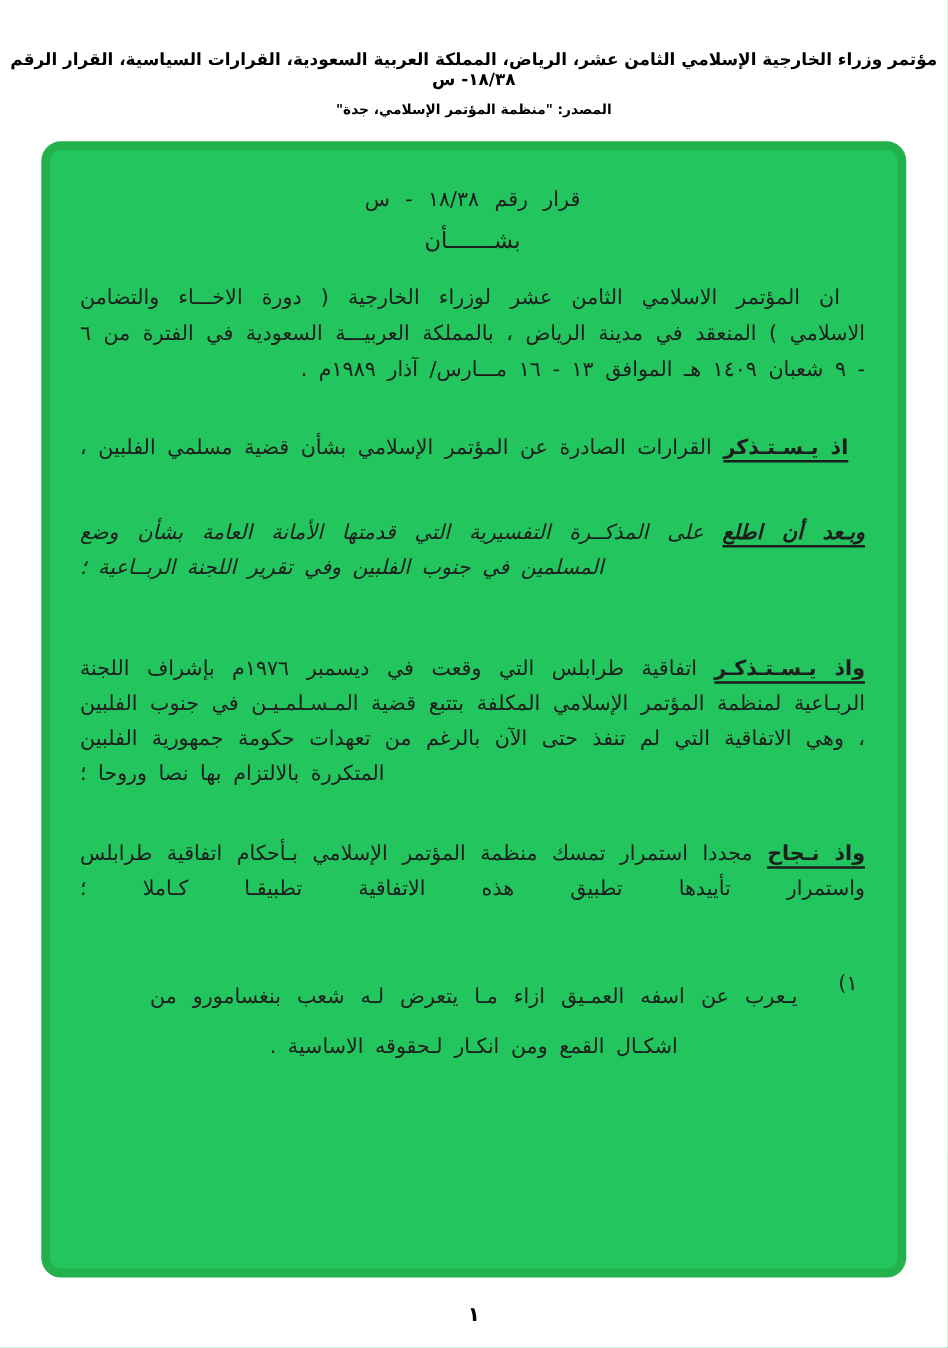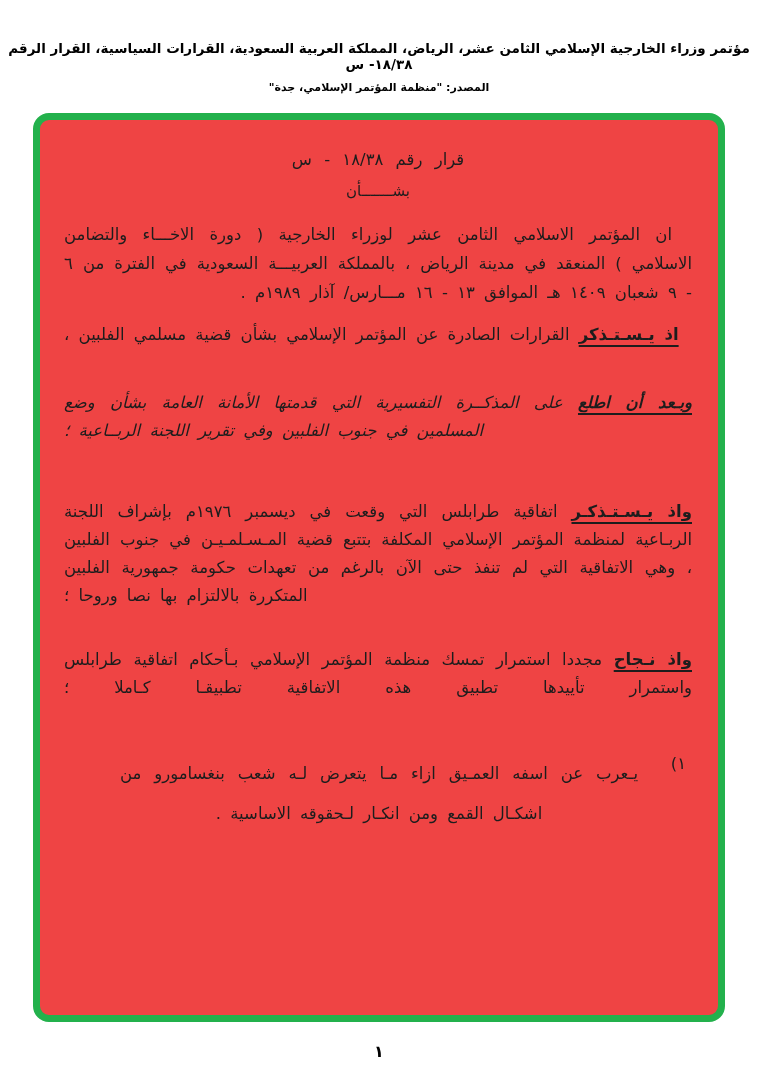--- a/index.html
+++ b/index.html
@@ -34,50 +34,50 @@
   
   .scan-frame {
     position: absolute;
     left: 33px;
     top: 113px;
     width: 692px;
     height: 909px;
     box-sizing: border-box;
     border: 7px solid #23b14c;
     border-radius: 16px;
-    background: #ef4444;
+    background: #22c55e;
     overflow: hidden;
   }
   .doc {
     direction: rtl;
     color: #1d1d1d;
     padding: 16px 26px 0 24px;
     font-size: 16.5px;
   }
   
   .doc-title { text-align: center; }
   .t1 { margin-top: 14px; font-size: 16.5px; word-spacing: 7px; }
-  .t2 { margin-top: 13px; font-size: 15px; }
+  .t2 { margin-top: 13px; font-size: 18px; }
   .t3 { margin-top: 9px;  font-size: 16.5px; word-spacing: 5px; }
 
   
   p { margin: 0; }
   .preamble {
     margin-top: 20px;
     text-align: justify;
     text-indent: 20px;
     line-height: 29px;
     word-spacing: 4px;
   }
   .clause {
     text-align: justify;
     line-height: 28px;
     word-spacing: 4px;
   }
-  .c1 { margin-top: 14px; text-align-last: left; }
+  .c1 { margin-top: 34px; text-align-last: left; }
   .c2 { margin-top: 40px; text-align-last: left; font-style: italic; }
   .c3 { margin-top: 53px; text-align-last: left; }
   .c4 { margin-top: 36px; text-align-last: justify; }
   .c5 { margin-top: 46px; }
   .lead {
     font-weight: bold;
     text-decoration: underline;
     text-decoration-thickness: 1.5px;
     text-underline-offset: 5px;
   }

